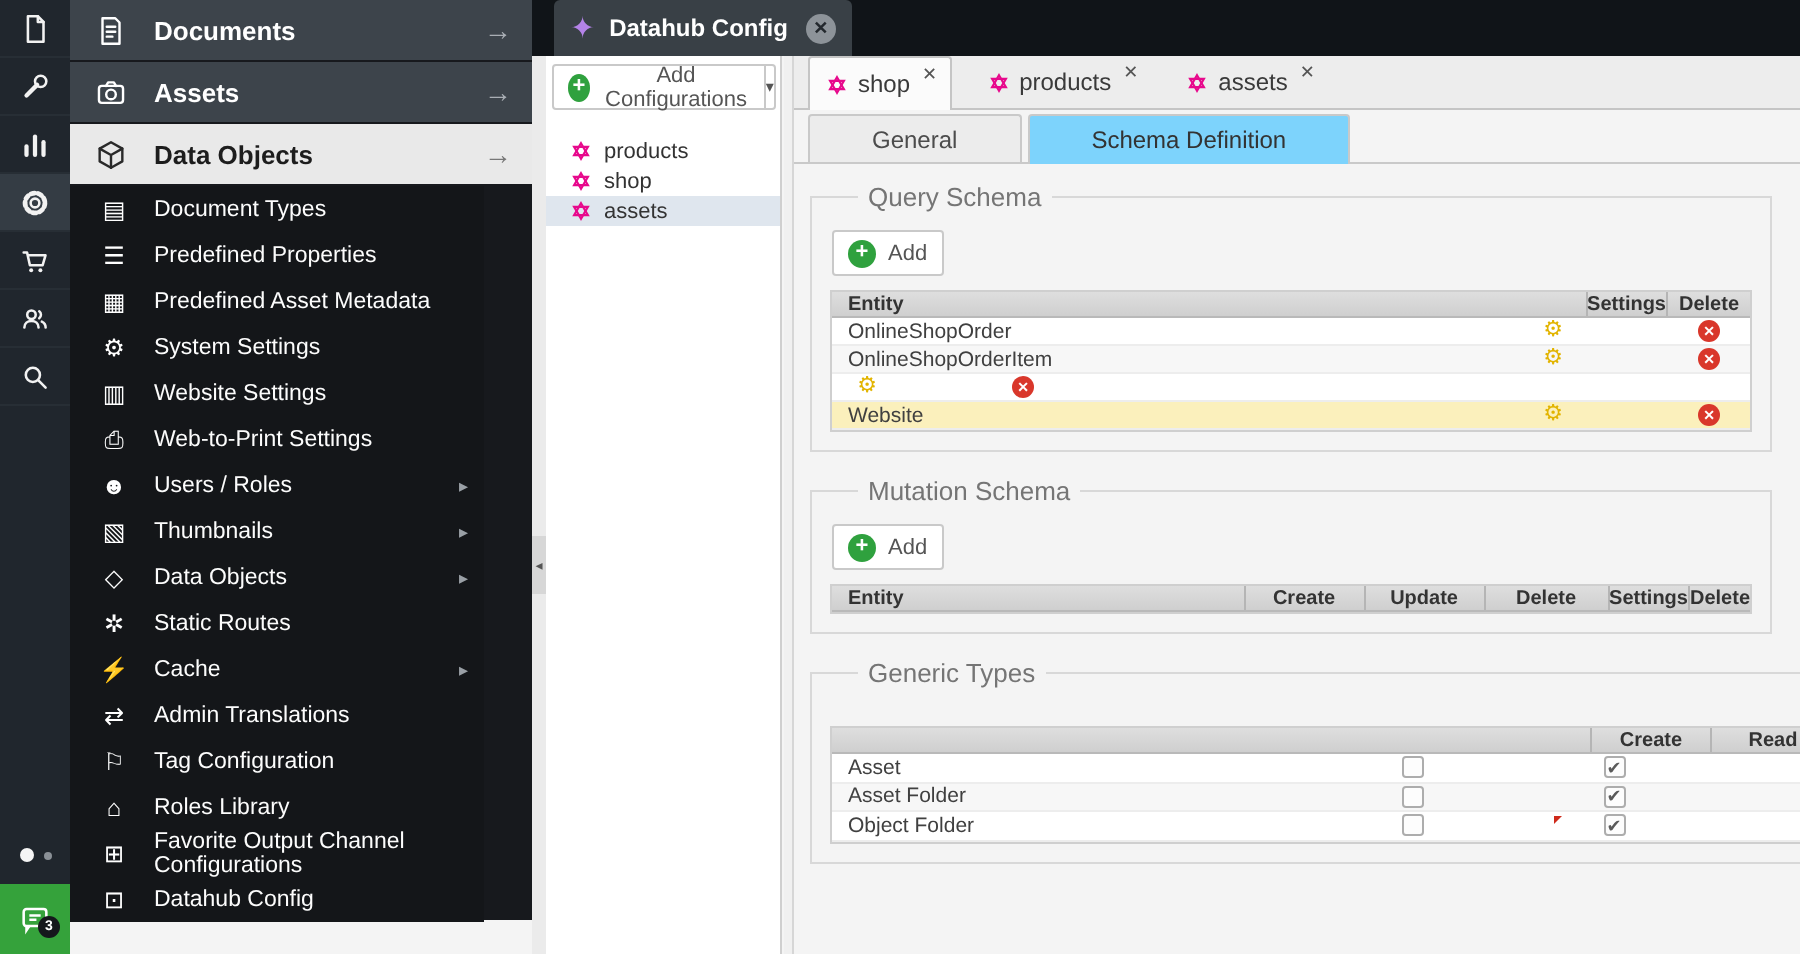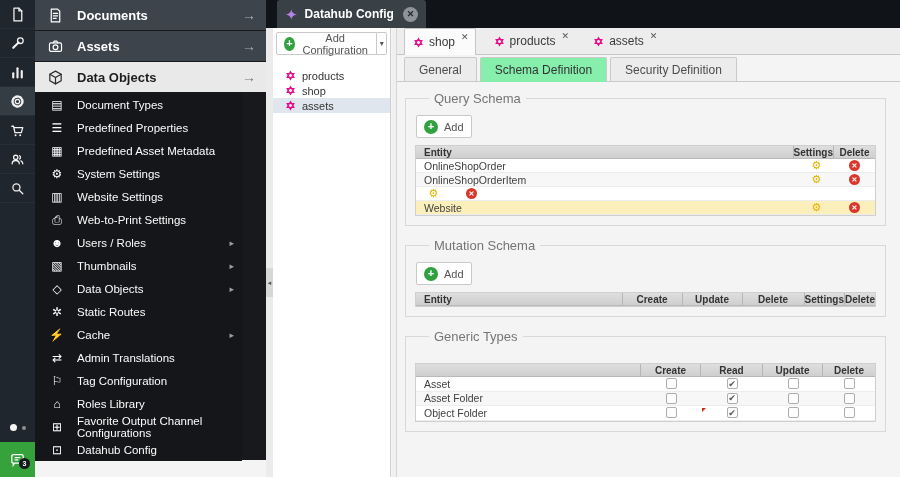--- a/index.html
+++ b/index.html
@@ -70,35 +70,35 @@
   #csplit { left:392px; top:28px; width:5px; height:449px; background:#f0f0f0; border-right:1px solid #d6d6d6; z-index:4; }
 
   
   #center { left:397px; top:28px; width:503px; height:449px; background:#f4f4f4; }
   #doc-tabs { height:27px; background:#ededed; border-bottom:1px solid #c5c5c5; display:flex; align-items:flex-end; padding-left:7px; }
   .dtab { height:26px; display:flex; align-items:center; padding:0 6px 0 8px; font-size:12px; color:#3a3a3a; position:relative; margin-right:10px; }
   .dtab.active { background:#fbfbfb; border:1px solid #c5c5c5; border-bottom:none; border-radius:2px 2px 0 0; margin-bottom:-1px; height:27px; }
   .dtab .hexagram { margin-right:5px; }
   .dtab .tclose { font-size:9px; color:#555; margin-left:6px; position:relative; top:-5px; }
   #sec-tabs { height:27px; background:#f4f4f4; border-bottom:1px solid #c9c9c9; display:flex; align-items:flex-end; padding-left:7px; }
-  .stab { height:24px; display:flex; align-items:center; padding:0 14px; font-size:12px; color:#4c4c4c;
+  .stab { height:24px; display:flex; align-items:center; padding:0 31px; font-size:12px; color:#4c4c4c;
           background:#ececec; border:1px solid #c9c9c9; border-bottom:none; margin-right:3px; border-radius:2px 2px 0 0; }
-  .stab.active { background:#86efac; color:#333; margin-bottom:-1px; height:25px; }
+  .stab.active { background:#7dd3fc; color:#333; margin-bottom:-1px; height:25px; }
 
   
   #content { padding:9px 14px 0 8px; }
   fieldset { border:1px solid #d8d8d8; margin-bottom:12px; padding:6px 9px 9px 9px; }
   legend { font-size:13px; color:#757575; padding:0 5px; margin-left:14px; }
   .addbtn { margin:3px 0 7px 1px; }
   .grid { width:100%; border:1px solid #cfcfcf; background:#fff; border-collapse:collapse; }
   .grid-h { display:flex; background:linear-gradient(#dedede,#cfcfcf); border-bottom:1px solid #b9b9b9; height:13px; }
   .grid-h .gc { font-size:10px; font-weight:bold; color:#333; display:flex; align-items:center; border-right:1px solid #b5b5b5; padding-left:8px; }
   .grid-h .gc:last-child { border-right:none; }
   .grid-h .gc.center { justify-content:center; padding-left:0; }
-  .grow { display:flex; height:14px; border-bottom:1px solid #ededed; background:#fff; }
+  .grow { display:flex; height:14px; border-bottom:1px solid #ededed; background:#fff;gap:40px; }
   .grow:nth-child(odd) { background:#f7f7f7; }
   .grow.selected { background:#fbf0bc; }
   .grow .gc { font-size:10.5px; color:#404040; display:flex; align-items:center; padding-left:8px; }
   .grow .gc.center { justify-content:center; padding-left:0; position:relative; }
   .c-entity { flex:1; }
   .c-set { flex:0 0 35px; }
   .c-del { flex:0 0 41px; }
   .gear { color:#e2b400; font-size:11px; line-height:1; }
   .delx { width:11px; height:11px; border-radius:50%; background:#d9372b; color:#fff; font-size:7px; font-weight:bold;
           display:flex; align-items:center; justify-content:center; }
@@ -291,21 +291,21 @@
     <span class="sparkle">✦</span>
     <span class="title">Datahub Config</span>
     <span class="win-close">✕</span>
   </div>
 </div>
 
 <div id="westpanel" class="abs">
   <div id="wp-toolbar">
     <button class="btn" id="wp-add">
       <span class="plus">+</span>
-      <span>Add Configuration</span>
+      <span>Add Configurations</span>
     </button>
     <button class="btn btn-drop">
       <span>▾</span>
     </button>
   </div>
   <div id="wp-tree">
     <div class="tree-item">
       <svg class="hexagram" viewBox="0 0 24 24">
           <path d="M12 3.5 19.5 16.5 4.5 16.5z"></path>
           <path d="M12 20.5 4.5 7.5 19.5 7.5z"></path>
@@ -359,23 +359,20 @@
       <span class="tclose">✕</span>
     </div>
   </div>
 
   <div id="sec-tabs">
     <div class="stab">
       <span>General</span>
     </div>
     <div class="stab active">
       <span>Schema Definition</span>
-    </div>
-    <div class="stab">
-      <span>Security Definition</span>
     </div>
   </div>
 
   <div id="content">
 
     <fieldset>
       <legend>Query Schema</legend>
       <button class="btn addbtn">
         <span class="plus">+</span>
         <span>Add</span>

